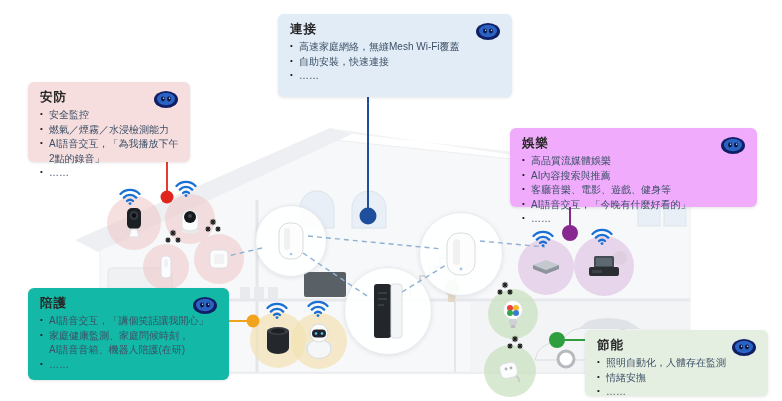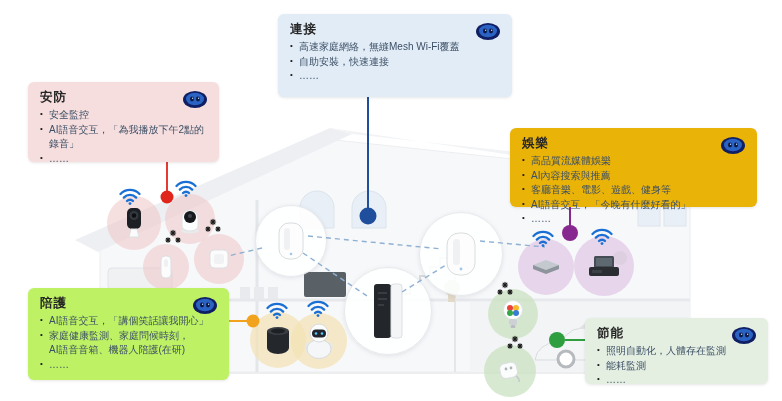--- a/index.html
+++ b/index.html
@@ -9,25 +9,25 @@
 
   
   .callout { position:absolute; border-radius:6px; padding:7px 10px 6px 12px;
              box-shadow:0 1px 3px rgba(0,0,0,.10); z-index:5; }
   .callout h3 { font-size:12.5px; font-weight:bold; color:#262626; letter-spacing:1px; margin-bottom:2px; }
   .callout ul { list-style:none; }
   .callout li { font-size:10px; line-height:1.45; color:#3c4f66; white-space:pre-line; padding-left:9px; position:relative; }
   .callout li::before { content:"•"; position:absolute; left:0; top:0; color:#1b1b1b; font-size:8px; }
   .mascot { position:absolute; top:8px; right:11px; }
 
-  .box-security       { left:28px;  top:82px;  width:191px; height:80px; }
+  .box-security       { left:28px;  top:82px;  width:162px; height:80px; }
   .box-connect        { left:278px; top:14px;  width:234px; height:83px; }
   .box-entertainment  { left:510px; top:128px; width:247px; height:79px; }
   .box-care           { left:28px;  top:288px; width:201px; height:92px; }
-  .box-energy         { left:585px; top:318px; width:183px; height:66px; }
+  .box-energy         { left:585px; top:330px; width:183px; height:66px; }
 
   
   .dev { position:absolute; border-radius:50%; display:flex; align-items:center; justify-content:center; z-index:2; }
   .c-pink   { background:rgba(238,197,197,.55); }
   .c-white  { background:rgba(255,255,255,.88); border:1px solid #e7eaec; box-shadow:0 1px 4px rgba(120,130,140,.18); }
   .c-cream  { background:rgba(243,226,180,.72); }
   .c-purple { background:rgba(224,198,228,.70); }
   .c-green  { background:rgba(202,226,192,.75); }
 
   .pin { position:absolute; z-index:4; }
@@ -287,20 +287,21 @@
     <span class="mascot"><svg width="26" height="19" viewBox="0 0 26 19">
           <ellipse cx="13" cy="9.5" rx="12" ry="8.6" fill="#101f63"></ellipse>
           <ellipse cx="13" cy="9" rx="9" ry="6.2" fill="#2a63c4"></ellipse>
           <ellipse cx="10" cy="9" rx="2" ry="2.4" fill="#0d1740"></ellipse>
           <ellipse cx="16" cy="9" rx="2" ry="2.4" fill="#0d1740"></ellipse>
           <circle cx="10.6" cy="8.3" r="0.7" fill="#bfe0ff"></circle>
           <circle cx="16.6" cy="8.3" r="0.7" fill="#bfe0ff"></circle>
         </svg></span>
     <ul>
         <li>安全監控</li>
+        <li>燃氣／煙霧／水浸檢測能力</li>
         <li>AI語音交互，「為我播放下午2點的錄音」</li>
         <li>……</li>
       </ul>
   </div>
 
   <div class="callout box-connect" style="background: rgb(225, 236, 246);">
     <h3>連接</h3>
     <span class="mascot"><svg width="26" height="19" viewBox="0 0 26 19">
           <ellipse cx="13" cy="9.5" rx="12" ry="8.6" fill="#101f63"></ellipse>
           <ellipse cx="13" cy="9" rx="9" ry="6.2" fill="#2a63c4"></ellipse>
@@ -309,40 +310,40 @@
           <circle cx="10.6" cy="8.3" r="0.7" fill="#bfe0ff"></circle>
           <circle cx="16.6" cy="8.3" r="0.7" fill="#bfe0ff"></circle>
         </svg></span>
     <ul>
         <li>高速家庭網絡，無縫Mesh Wi-Fi覆蓋</li>
         <li>自助安裝，快速連接</li>
         <li>……</li>
       </ul>
   </div>
 
-  <div class="callout box-entertainment" style="background: #eab308;">
+  <div class="callout box-entertainment" style="background: #f0abfc;">
     <h3>娛樂</h3>
     <span class="mascot"><svg width="26" height="19" viewBox="0 0 26 19">
           <ellipse cx="13" cy="9.5" rx="12" ry="8.6" fill="#101f63"></ellipse>
           <ellipse cx="13" cy="9" rx="9" ry="6.2" fill="#2a63c4"></ellipse>
           <ellipse cx="10" cy="9" rx="2" ry="2.4" fill="#0d1740"></ellipse>
           <ellipse cx="16" cy="9" rx="2" ry="2.4" fill="#0d1740"></ellipse>
           <circle cx="10.6" cy="8.3" r="0.7" fill="#bfe0ff"></circle>
           <circle cx="16.6" cy="8.3" r="0.7" fill="#bfe0ff"></circle>
         </svg></span>
     <ul>
         <li>高品質流媒體娛樂</li>
         <li>AI內容搜索與推薦</li>
         <li>客廳音樂、電影、遊戲、健身等</li>
         <li>AI語音交互，「今晚有什麼好看的」</li>
         <li>……</li>
       </ul>
   </div>
 
-  <div class="callout box-care" style="background: #bef264;">
+  <div class="callout box-care" style="background: #14b8a6;">
     <h3>陪護</h3>
     <span class="mascot"><svg width="26" height="19" viewBox="0 0 26 19">
           <ellipse cx="13" cy="9.5" rx="12" ry="8.6" fill="#101f63"></ellipse>
           <ellipse cx="13" cy="9" rx="9" ry="6.2" fill="#2a63c4"></ellipse>
           <ellipse cx="10" cy="9" rx="2" ry="2.4" fill="#0d1740"></ellipse>
           <ellipse cx="16" cy="9" rx="2" ry="2.4" fill="#0d1740"></ellipse>
           <circle cx="10.6" cy="8.3" r="0.7" fill="#bfe0ff"></circle>
           <circle cx="16.6" cy="8.3" r="0.7" fill="#bfe0ff"></circle>
         </svg></span>
     <ul>
@@ -358,18 +359,18 @@
     <span class="mascot"><svg width="26" height="19" viewBox="0 0 26 19">
           <ellipse cx="13" cy="9.5" rx="12" ry="8.6" fill="#101f63"></ellipse>
           <ellipse cx="13" cy="9" rx="9" ry="6.2" fill="#2a63c4"></ellipse>
           <ellipse cx="10" cy="9" rx="2" ry="2.4" fill="#0d1740"></ellipse>
           <ellipse cx="16" cy="9" rx="2" ry="2.4" fill="#0d1740"></ellipse>
           <circle cx="10.6" cy="8.3" r="0.7" fill="#bfe0ff"></circle>
           <circle cx="16.6" cy="8.3" r="0.7" fill="#bfe0ff"></circle>
         </svg></span>
     <ul>
         <li>照明自動化，人體存在監測</li>
-        <li>能耗監測</li>
+        <li>情緒安撫</li>
         <li>……</li>
       </ul>
   </div>
 
 </div>
 
 </body></html>

